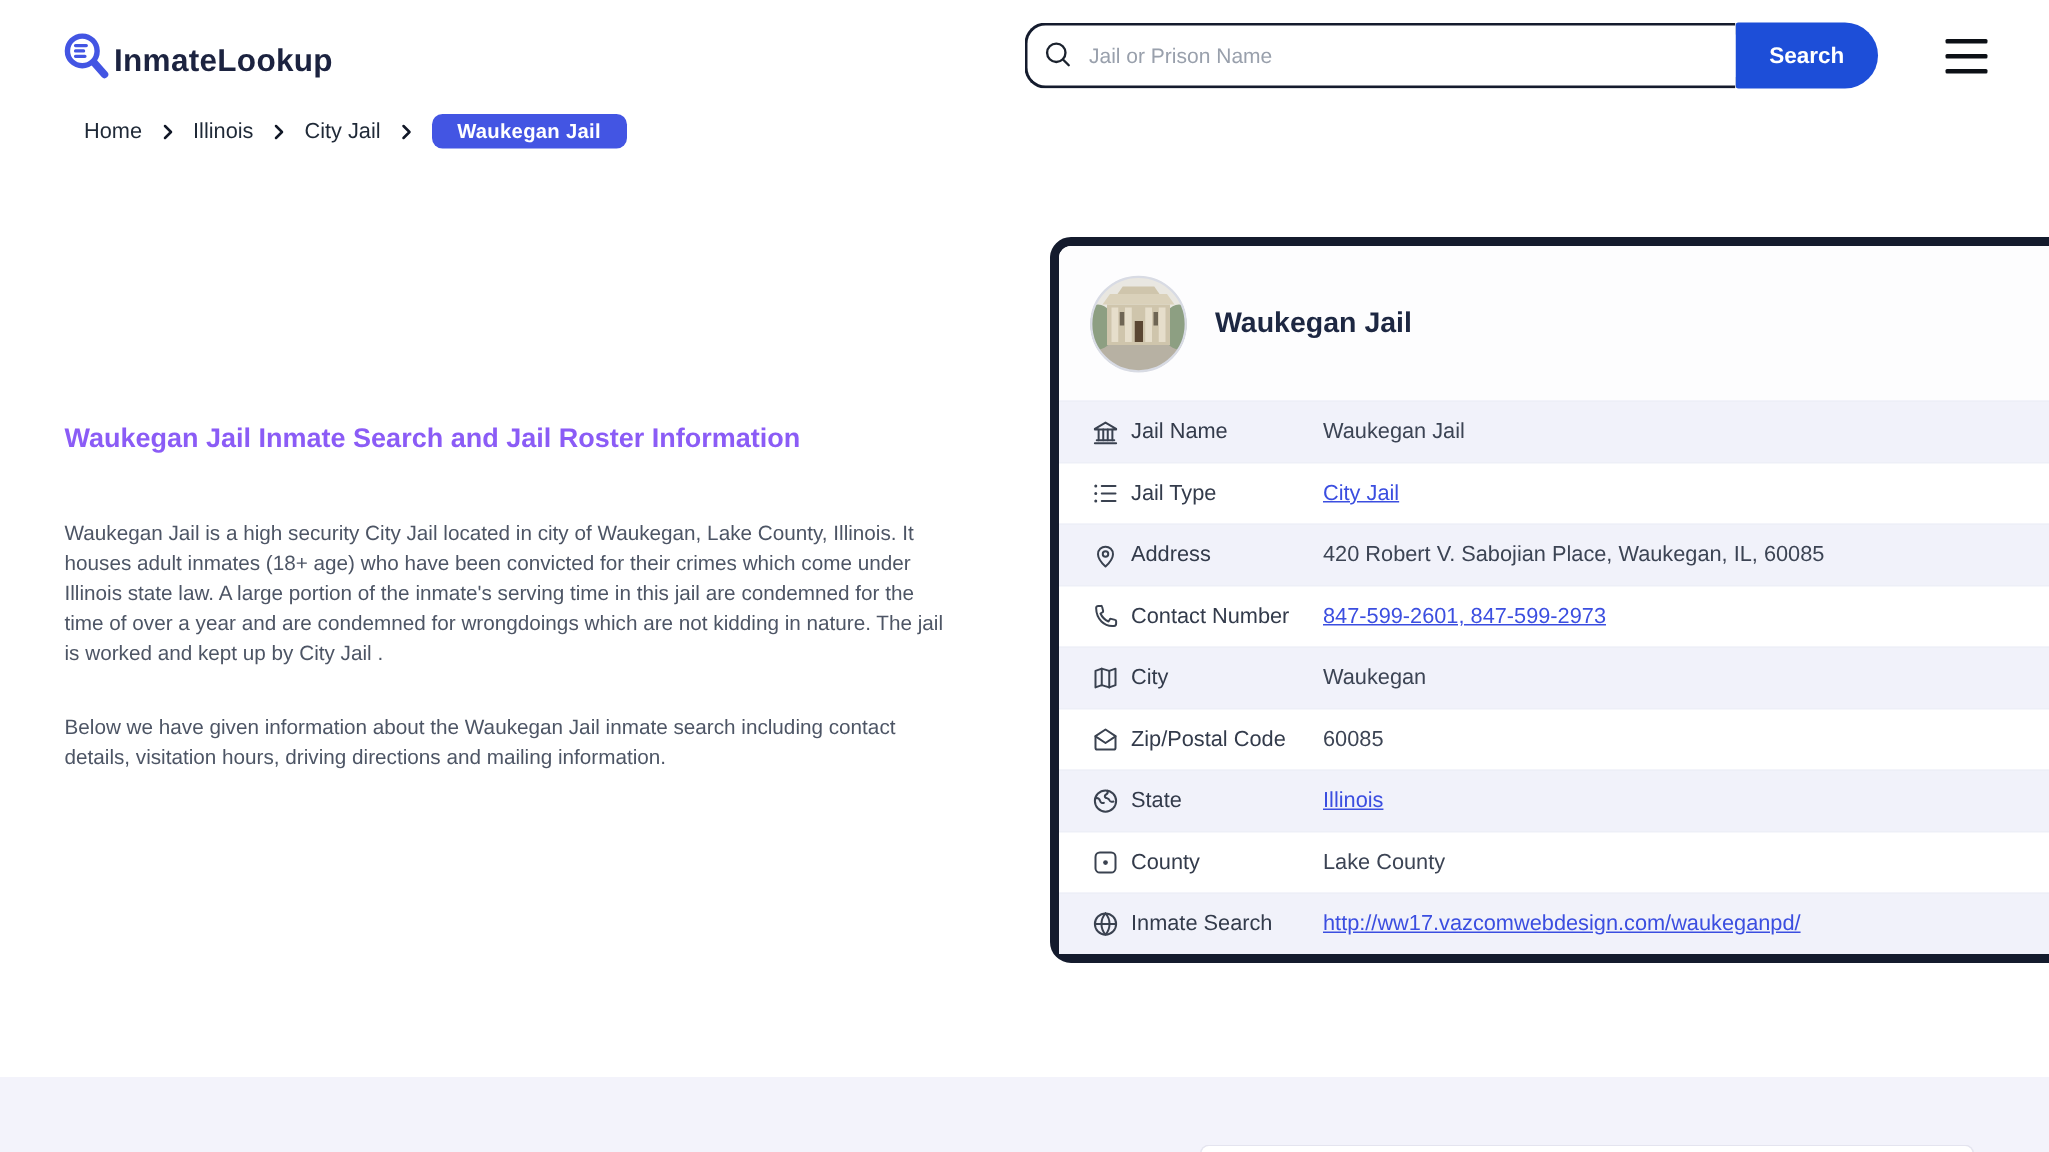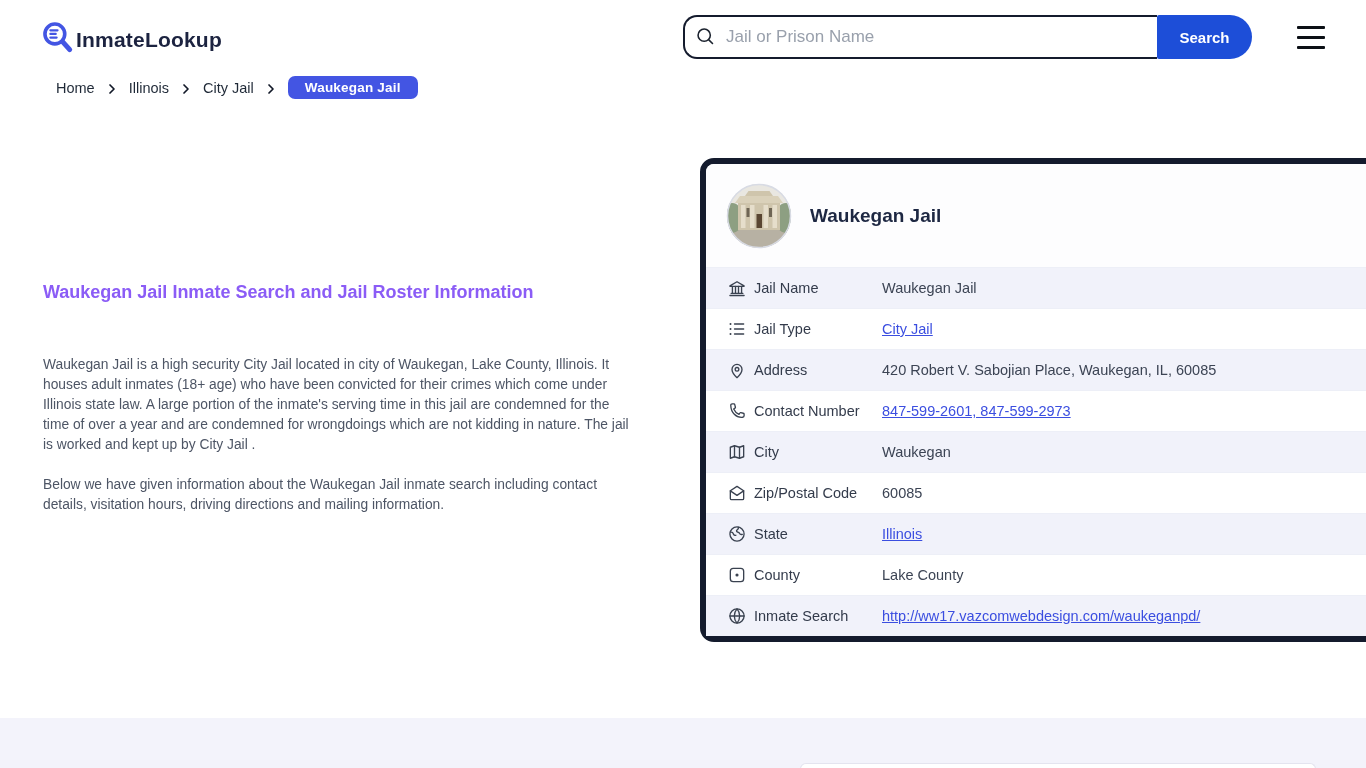--- a/index.html
+++ b/index.html
@@ -23,21 +23,21 @@
     width: 569px; height: 44px; display: flex; align-items: stretch;
   }
   .search-field {
     position: relative; flex: 1; height: 44px;
   }
   .search-input {
     width: 100%; height: 100%;
     border: 2px solid #141b2d; border-right: none;
     border-radius: 14px 0 0 14px;
     padding: 0 10px 0 41px;
-    font-size: 17px; color: #ef4444; outline: none;
+    font-size: 14px; color: #ef4444; outline: none;
     font-family: "Liberation Sans", sans-serif;
     background: #fff;
   }
   .search-input::placeholder { color: #99a0ac; }
   .search-field .icon-search {
     position: absolute; left: 12px; top: 11px; width: 21px; height: 21px;
     pointer-events: none;
   }
   .search-btn {
     width: 95px; height: 44px;
@@ -71,21 +71,21 @@
 
   
   .article-h1 {
     position: absolute; left: 43px; top: 276px; width: 540px;
     font-size: 18px; line-height: 32px; font-weight: 700; color: #8b5cf6;
   }
   .article-p1, .article-p2 {
     position: absolute; left: 43px; width: 596px;
     font-size: 13.8px; line-height: 20px; color: #4d5565;
   }
-  .article-p1 { top: 355px; }
+  .article-p1 { top: 346px; }
   .article-p2 { top: 455px; margin-top: 20px; }
 
   
   .jail-card {
     position: absolute; left: 700px; top: 158px;
     width: 700px;
     background: #fdfdfe;
     border: 6px solid #141b2d;
     border-radius: 14px;
   }

